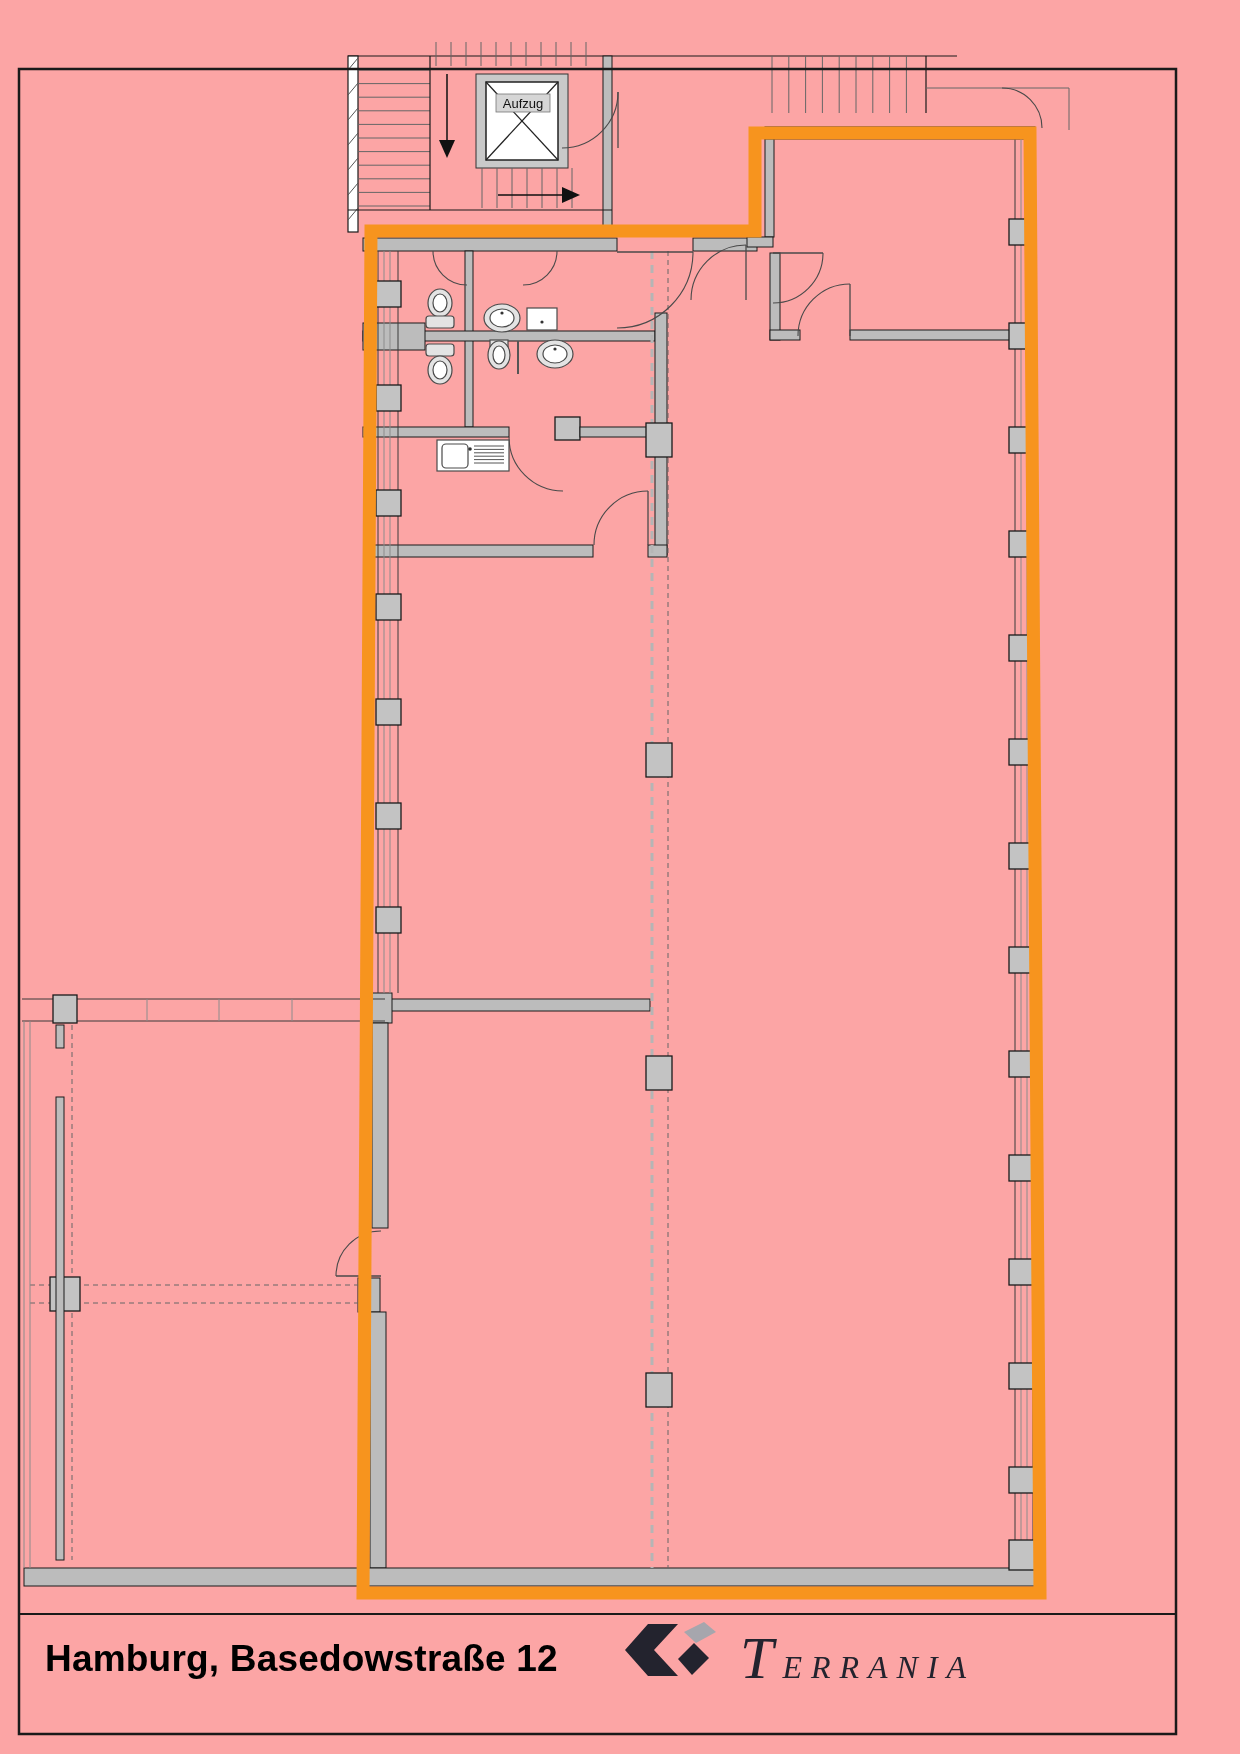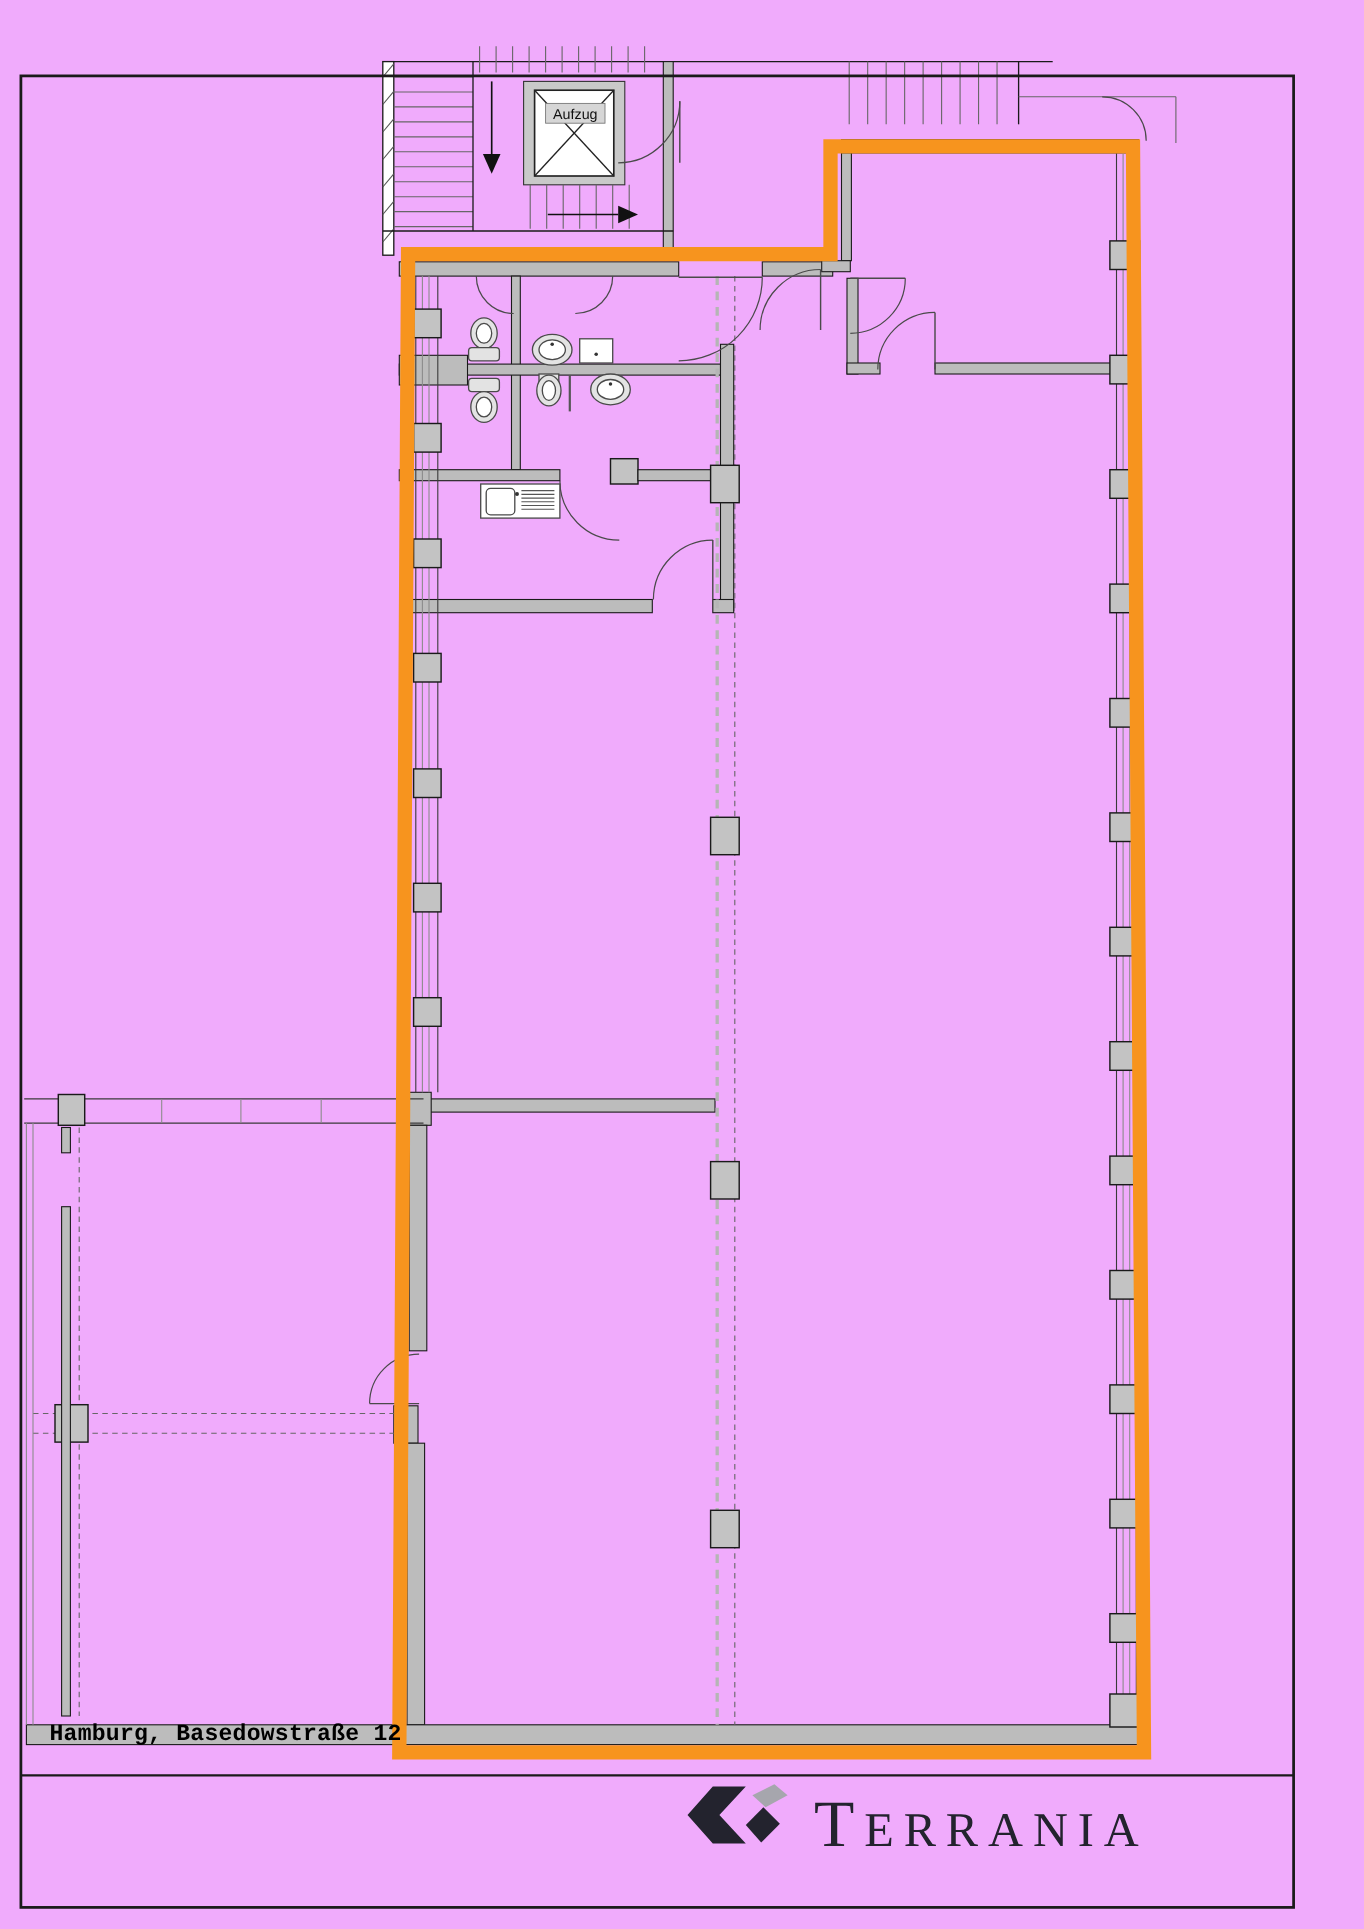--- a/index.html
+++ b/index.html
@@ -1,16 +1,16 @@
 <!DOCTYPE html>
 <html style="--accent: #F7941E; --wall: #BCBCBC; --line: #1A1A1A; --dash_light: #B5B5B5; --dash_dark: #666666; --logo_dark: #23232E; --logo_gray: #A6A6AD;"><head>
 <meta charset="utf-8">
 <style>
   html,body{margin:0;padding:0;background:#fff;}
-  .page{position:relative;width:1240px;height:1754px;background:#f0abfc;overflow:hidden;
+  .page{position:relative;width:1240px;height:1754px;background:#fca5a5;overflow:hidden;
         font-family:"Liberation Sans", sans-serif;}
   svg{position:absolute;left:0;top:0;}
   
   .frame{fill:none;stroke:var(--line,#1a1a1a);stroke-width:2.5;}
   .sep{stroke:var(--line,#1a1a1a);stroke-width:2;}
   .orange{fill:none;stroke:var(--accent,#F7941E);stroke-width:13;}
   .w{fill:var(--wall,#bcbcbc);stroke:var(--line,#1a1a1a);stroke-width:1;}
   .pill{fill:#c3c3c3;stroke:var(--line,#1a1a1a);stroke-width:1.3;}
   .ln{stroke:var(--line,#1a1a1a);fill:none;stroke-width:1.2;}
   .tread{stroke:#666;fill:none;stroke-width:1;}
@@ -18,25 +18,25 @@
   .winE{stroke:#3a3a3a;fill:none;stroke-width:1;}
   .arc{fill:none;stroke:#4a4a4a;stroke-width:1.1;}
   .leaf{stroke:#4a4a4a;stroke-width:1.3;fill:none;}
   .dashL{stroke:var(--dash_light,#b5b5b5);stroke-width:3;stroke-dasharray:8 6;fill:none;}
   .dashD{stroke:var(--dash_dark,#666);stroke-width:1;stroke-dasharray:5 4;fill:none;}
   .fix{fill:#fff;stroke:#4a4a4a;stroke-width:1.2;}
   .fixG{fill:#e3e3e3;stroke:#4a4a4a;stroke-width:1.2;}
   .aufzug-box{fill:#d6d6d6;stroke:#777;stroke-width:.8;}
   .aufzug-txt{font:13px "Liberation Sans",sans-serif;fill:#111;}
   
-  .titleblock{position:absolute;left:45px;top:1559px;color:#000;
-      font-weight:bold;font-size:21px;line-height:37px;letter-spacing:.2px;font-family:Liberation Mono, monospace;}
+  .titleblock{position:absolute;left:45px;top:1640px;color:#000;
+      font-weight:bold;font-size:37px;line-height:37px;letter-spacing:.2px;}
   .logo{position:absolute;left:620px;top:1618px;width:540px;height:90px;}
   .logo-text{position:absolute;left:120px;top:6px;color:var(--logo_dark,#23232e);
-      font-family:"Liberation Serif",serif;font-size:44px;letter-spacing:9px;font-weight:normal;}
+      font-family:"Liberation Serif",serif;font-size:32px;letter-spacing:9px;font-weight:normal;font-style:italic;}
   .logo-text::first-letter{font-size:60px;}
 </style>
 </head>
 <body>
 
 <div class="page">
 
 <svg width="1240" height="1754" viewBox="0 0 1240 1754">
 
   <g>

